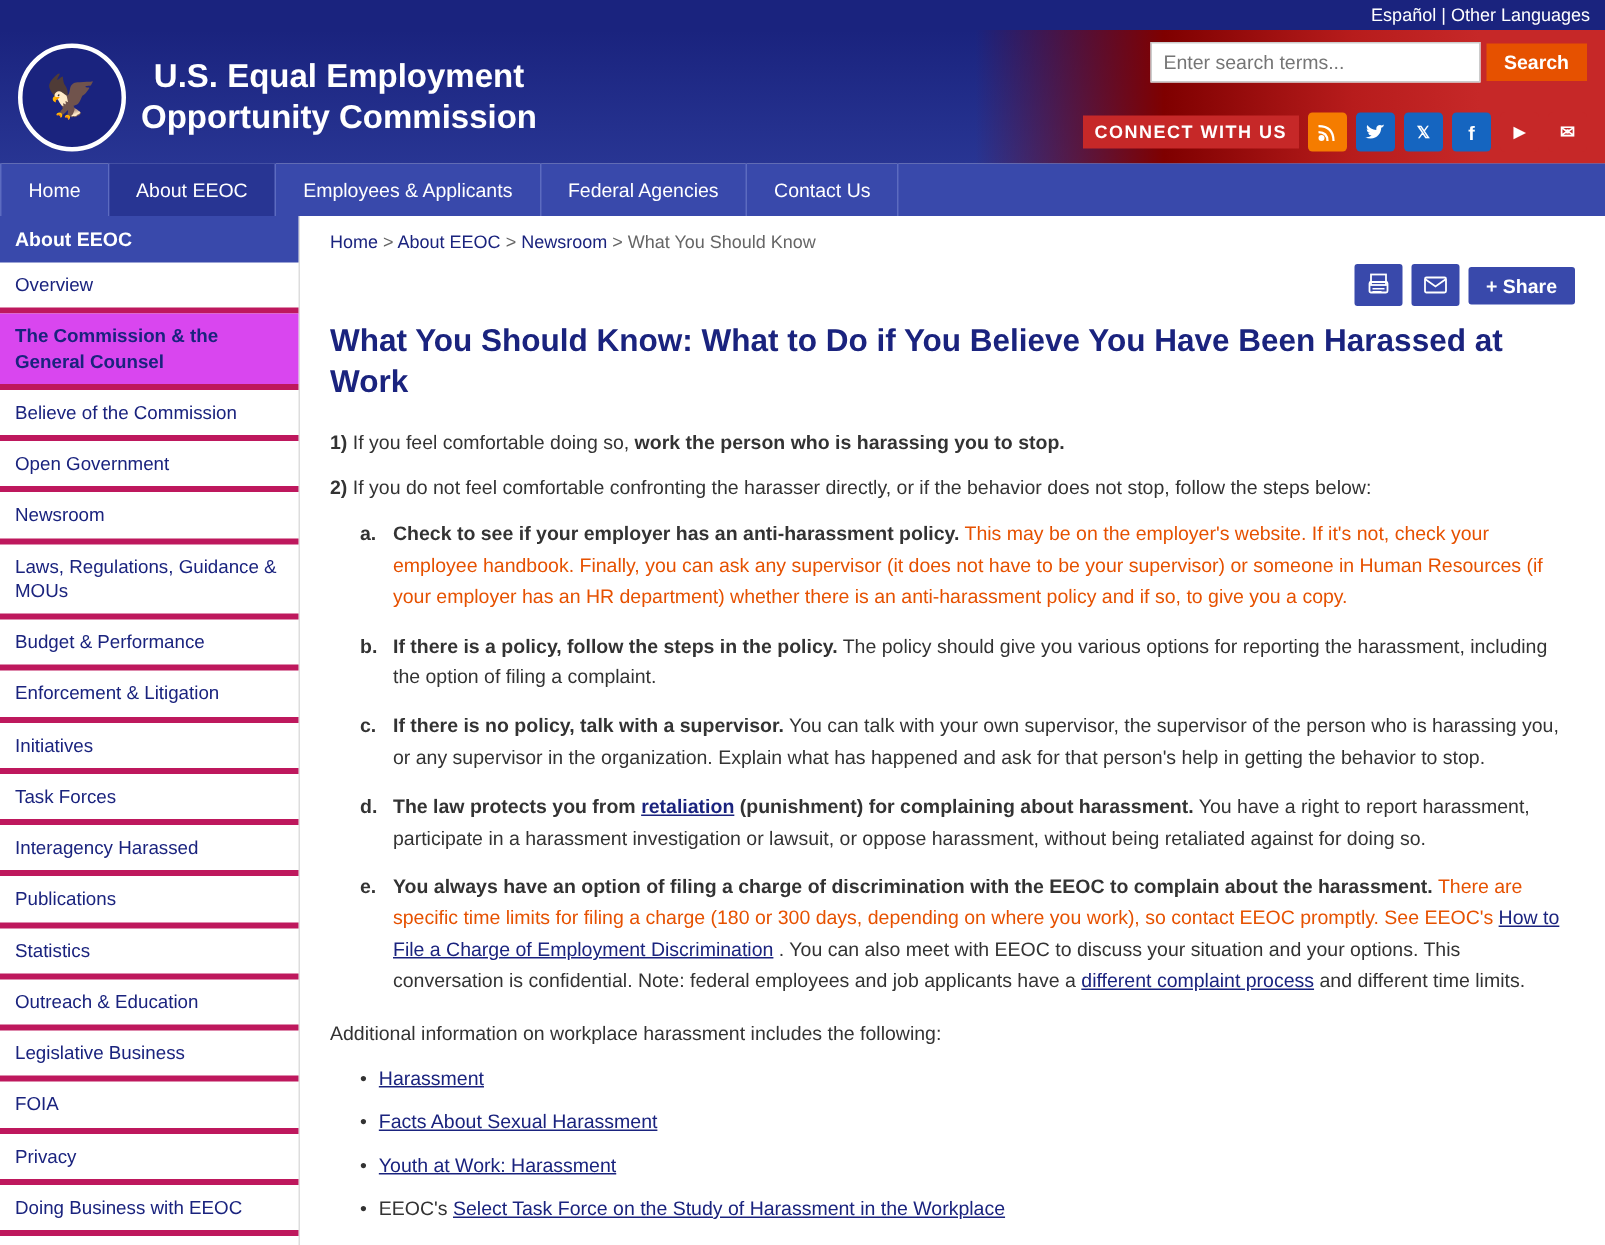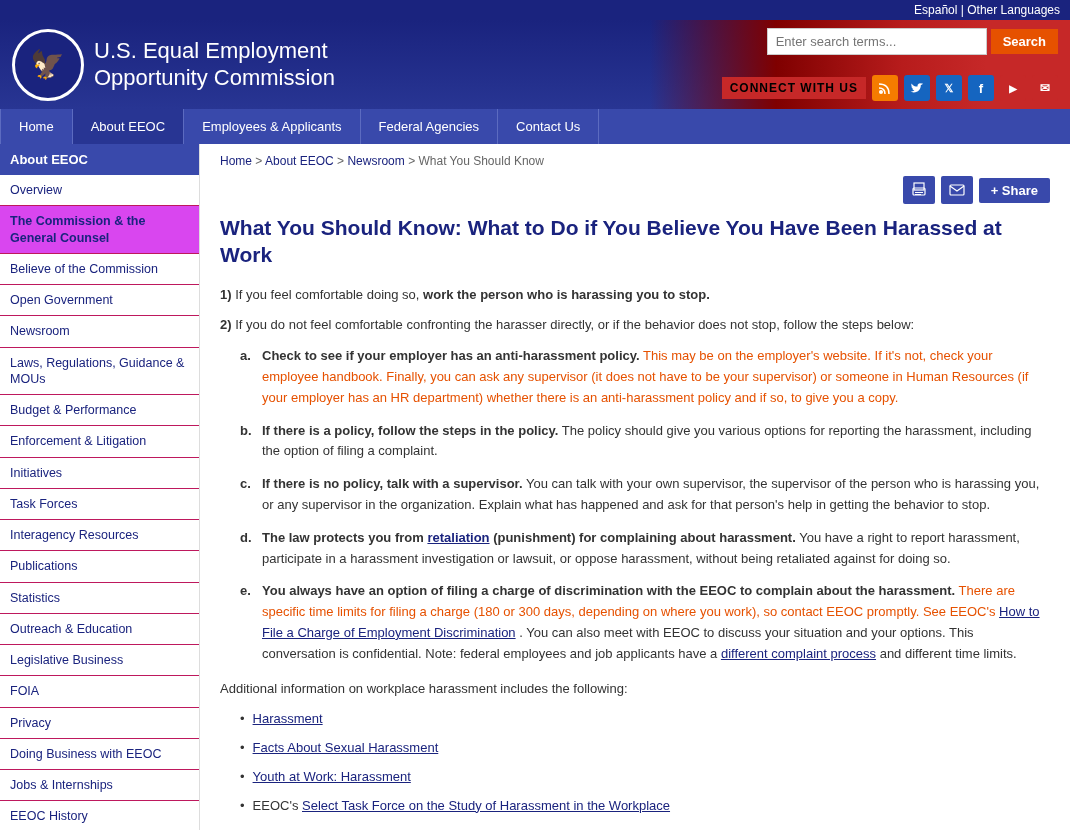--- a/index.html
+++ b/index.html
@@ -54,22 +54,23 @@
     .logo-eagle {
       font-size: 28px;
       color: #ffd700;
     }
     .logo-text {
       color: #fff;
       z-index: 1;
     }
     .logo-text h1 {
       font-size: 22px;
-      font-weight: normal;
+      font-weight: bold;
       line-height: 1.2;
+      text-align: center;
     }
     .header-right {
       z-index: 1;
       display: flex;
       flex-direction: column;
       align-items: flex-end;
       gap: 20px;
     }
     .search-bar {
       display: flex;
@@ -92,21 +93,21 @@
       font-size: 13px;
       font-weight: bold;
       cursor: pointer;
     }
     .social-bar {
       display: flex;
       align-items: center;
       gap: 6px;
     }
     .social-label {
-      color: #000000;
+      color: #ffffff;
       font-weight: bold;
       font-size: 12px;
       letter-spacing: 1px;
       background: #c62828;
       padding: 4px 8px;
     }
     .social-icon {
       width: 26px;
       height: 26px;
       border-radius: 3px;
@@ -158,21 +159,21 @@
       min-height: 600px;
     }
     .sidebar-title {
       background: #3949ab;
       color: #fff;
       padding: 8px 10px;
       font-weight: bold;
       font-size: 13px;
     }
     .sidebar-item {
-      border-bottom: 1px solid #be185d;
+      border-bottom: 4px solid #be185d;
     }
     .sidebar-item a {
       display: block;
       padding: 7px 10px;
       color: #1a237e;
       text-decoration: none;
       font-size: 12.5px;
       line-height: 1.3;
     }
     .sidebar-item.active a {
@@ -368,21 +369,21 @@
     <div class="sidebar-item">
       <a href="#">Enforcement &amp; Litigation</a>
     </div>
     <div class="sidebar-item">
       <a href="#">Initiatives</a>
     </div>
     <div class="sidebar-item">
       <a href="#">Task Forces</a>
     </div>
     <div class="sidebar-item">
-      <a href="#">Interagency Resources</a>
+      <a href="#">Interagency Harassed</a>
     </div>
     <div class="sidebar-item">
       <a href="#">Publications</a>
     </div>
     <div class="sidebar-item">
       <a href="#">Statistics</a>
     </div>
     <div class="sidebar-item">
       <a href="#">Outreach &amp; Education</a>
     </div>

